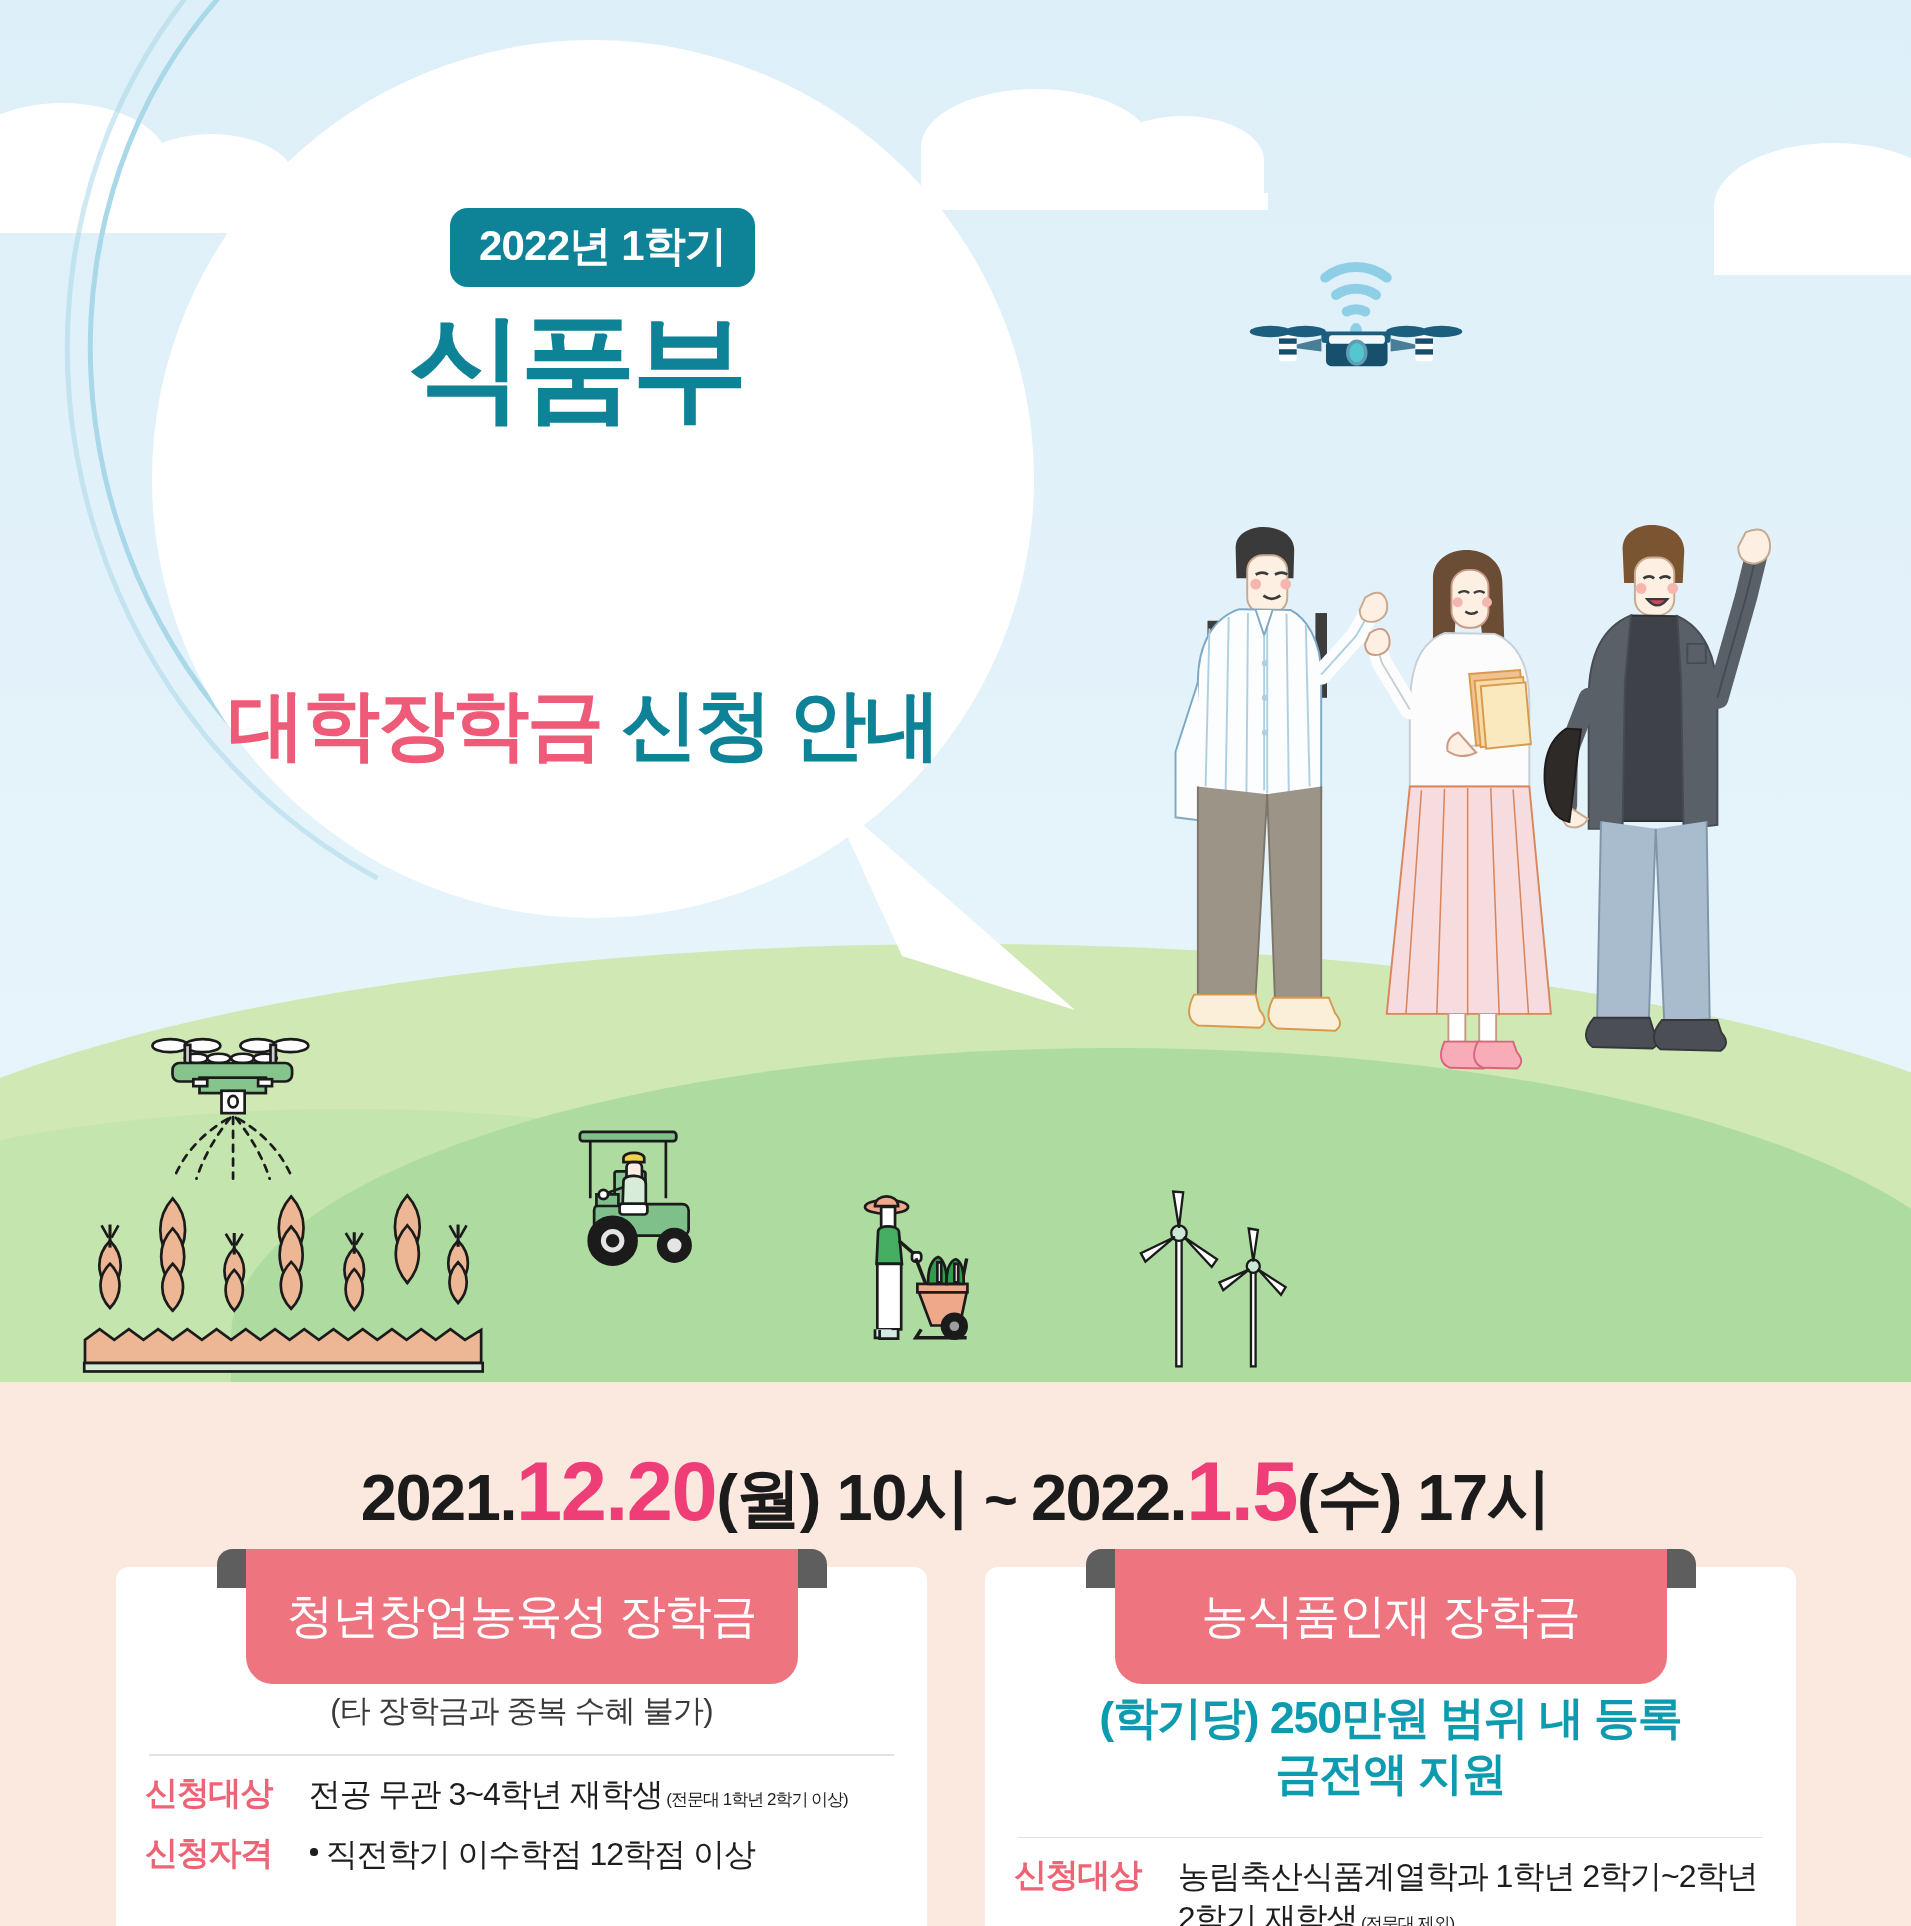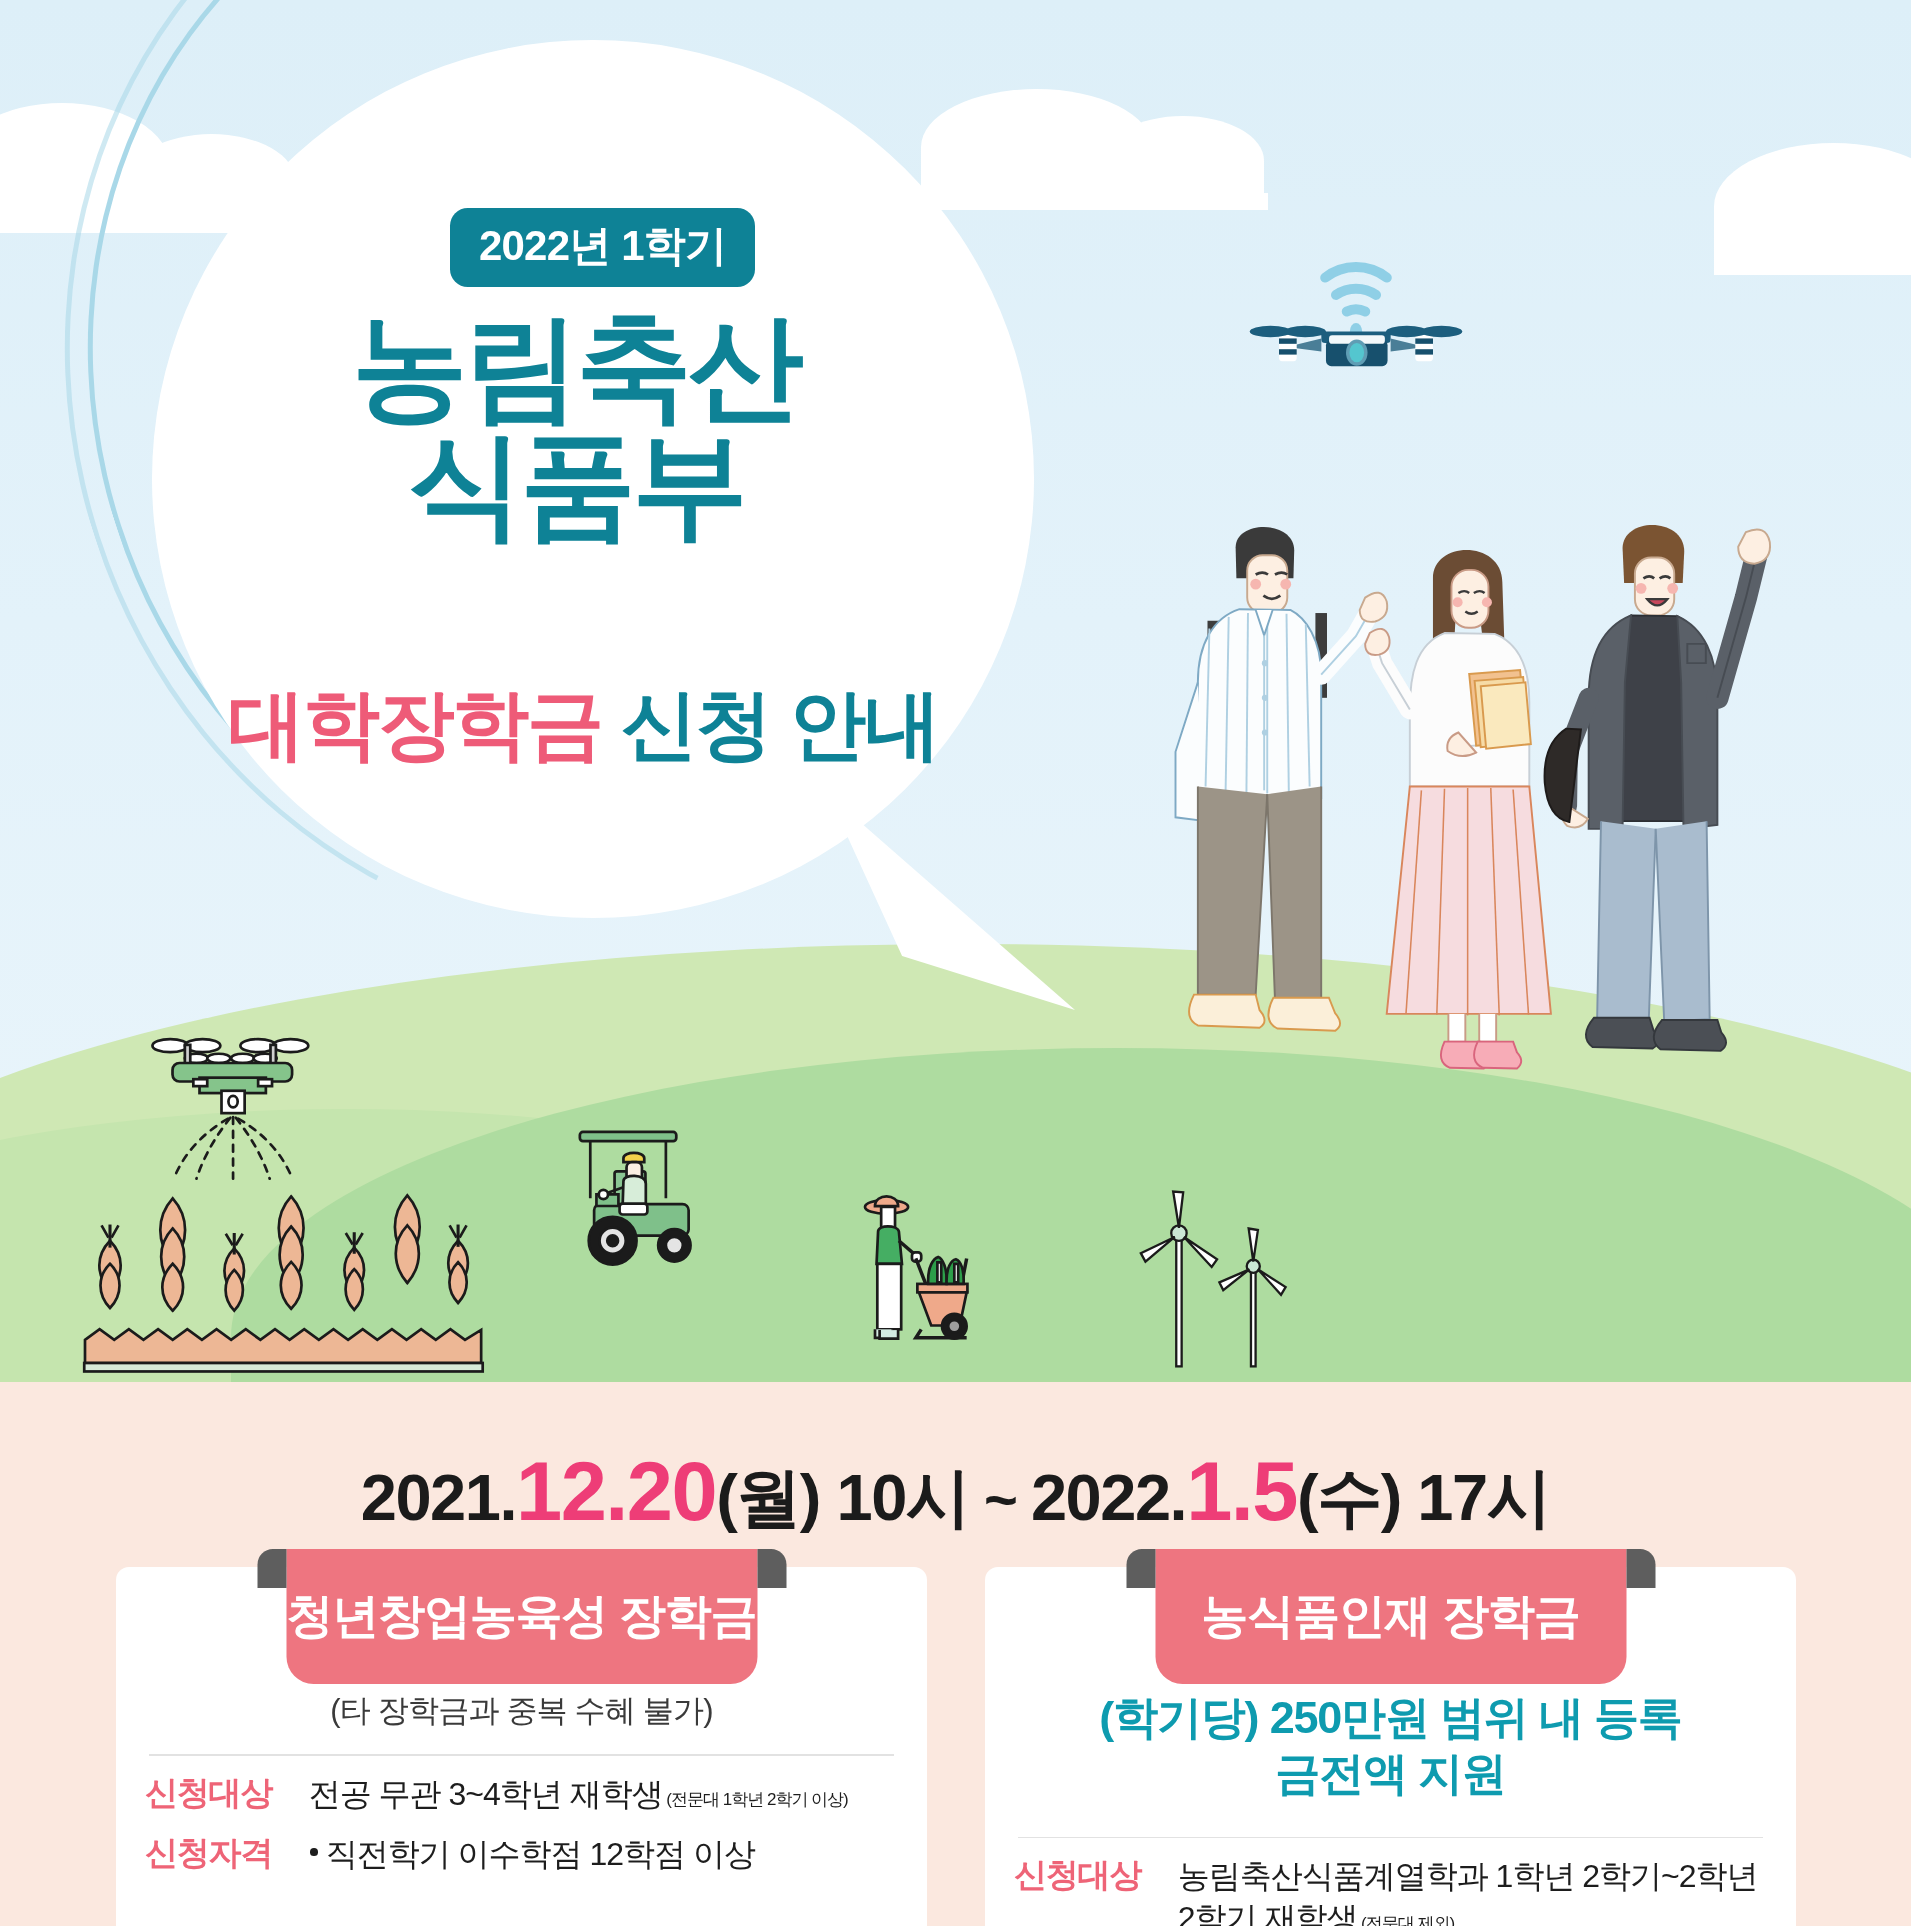--- a/index.html
+++ b/index.html
@@ -97,24 +97,24 @@
   .date-line .big { font-size:83px; color:#EE3D77; }
   .date-line .tilde { font-size:58px; }
 
   .cards { position:absolute; left:116px; top:185px; width:1680px; display:flex; gap:58px; }
   .card {
     position:relative; flex:1; background:#fff; border-radius:13px;
     padding:123px 29px 23px; min-height:474px;
   }
   .ribbon {
     position:absolute; left:50%; top:-18.5px; transform:translateX(-50%);
-    width:471px; height:135px; background:#EE7580;
+    width:552px; height:135px; background:#EE7580;
     border-radius:0 0 27px 27px;
     display:flex; align-items:center; justify-content:center;
-    color:#fff; font-size:47px; font-weight:700; letter-spacing:-1.2px;
+    color:#fff; font-size:47px; font-weight:400; letter-spacing:-1.2px;
     white-space:nowrap;
   }
   .ribbon::before, .ribbon::after {
     content:""; position:absolute; top:0; width:29px; height:39px;
     background:#5E5E5E;
   }
   .ribbon::before { left:-29px; border-radius:15.4px 0 0 0; }
   .ribbon::after  { right:-29px; border-radius:0 15.4px 0 0; }
 
   .amount {
@@ -418,21 +418,20 @@
       <path d="M1196 880 L1186 1390 L1320 1396 L1338 900" fill="#A9BCCE" stroke="#7E95AA"></path>
       <path d="M1338 900 L1360 1400 L1478 1394 L1470 880" fill="#A9BCCE" stroke="#7E95AA"></path>
       <path d="M1178 1390 q-40 48 -4 76 l156 4 q28 -18 2 -48 l-10 -32 Z" fill="#4B4F55" stroke="#34383D"></path>
       <path d="M1354 1396 q-40 48 -4 76 l156 4 q28 -18 2 -48 l-10 -32 Z" fill="#4B4F55" stroke="#34383D"></path>
     </g>
   </svg>
 
   <div class="sem-badge">2022년 1학기</div>
 
   <div class="title-main">
-    <div>농림축산</div>
     <div>식품부</div>
   </div>
 
   <div class="title-sub">
     <span class="pink">대학장학금</span><span class="teal"> 신청 안내</span>
   </div>
 </div>
 
 <div class="body-wrap">
 

